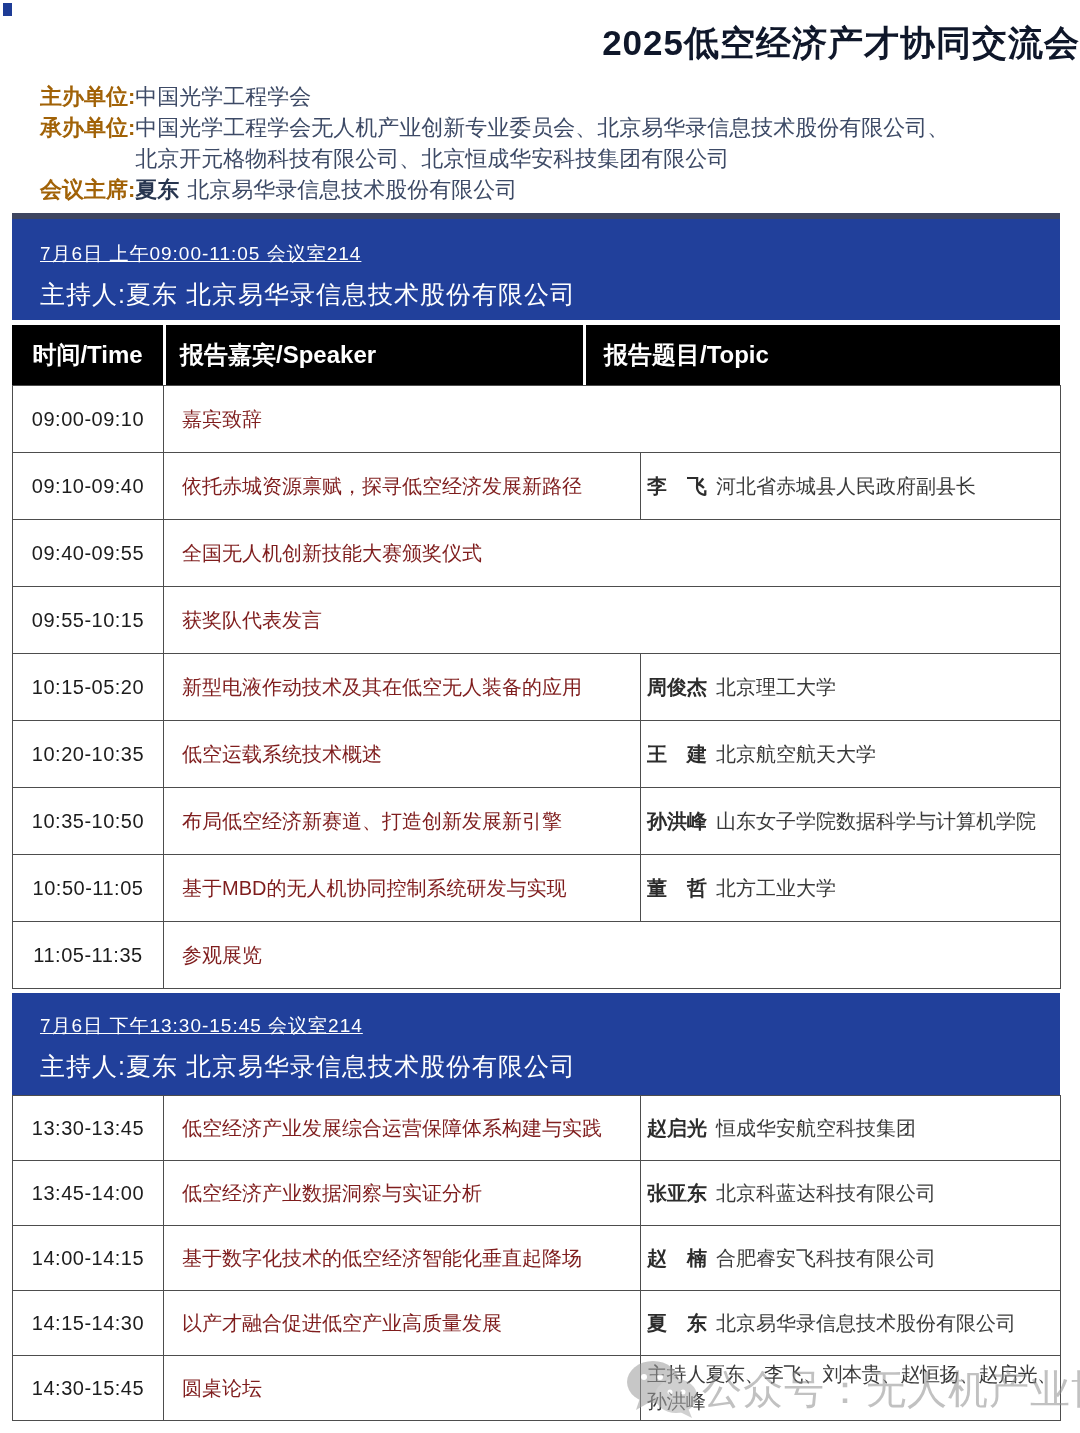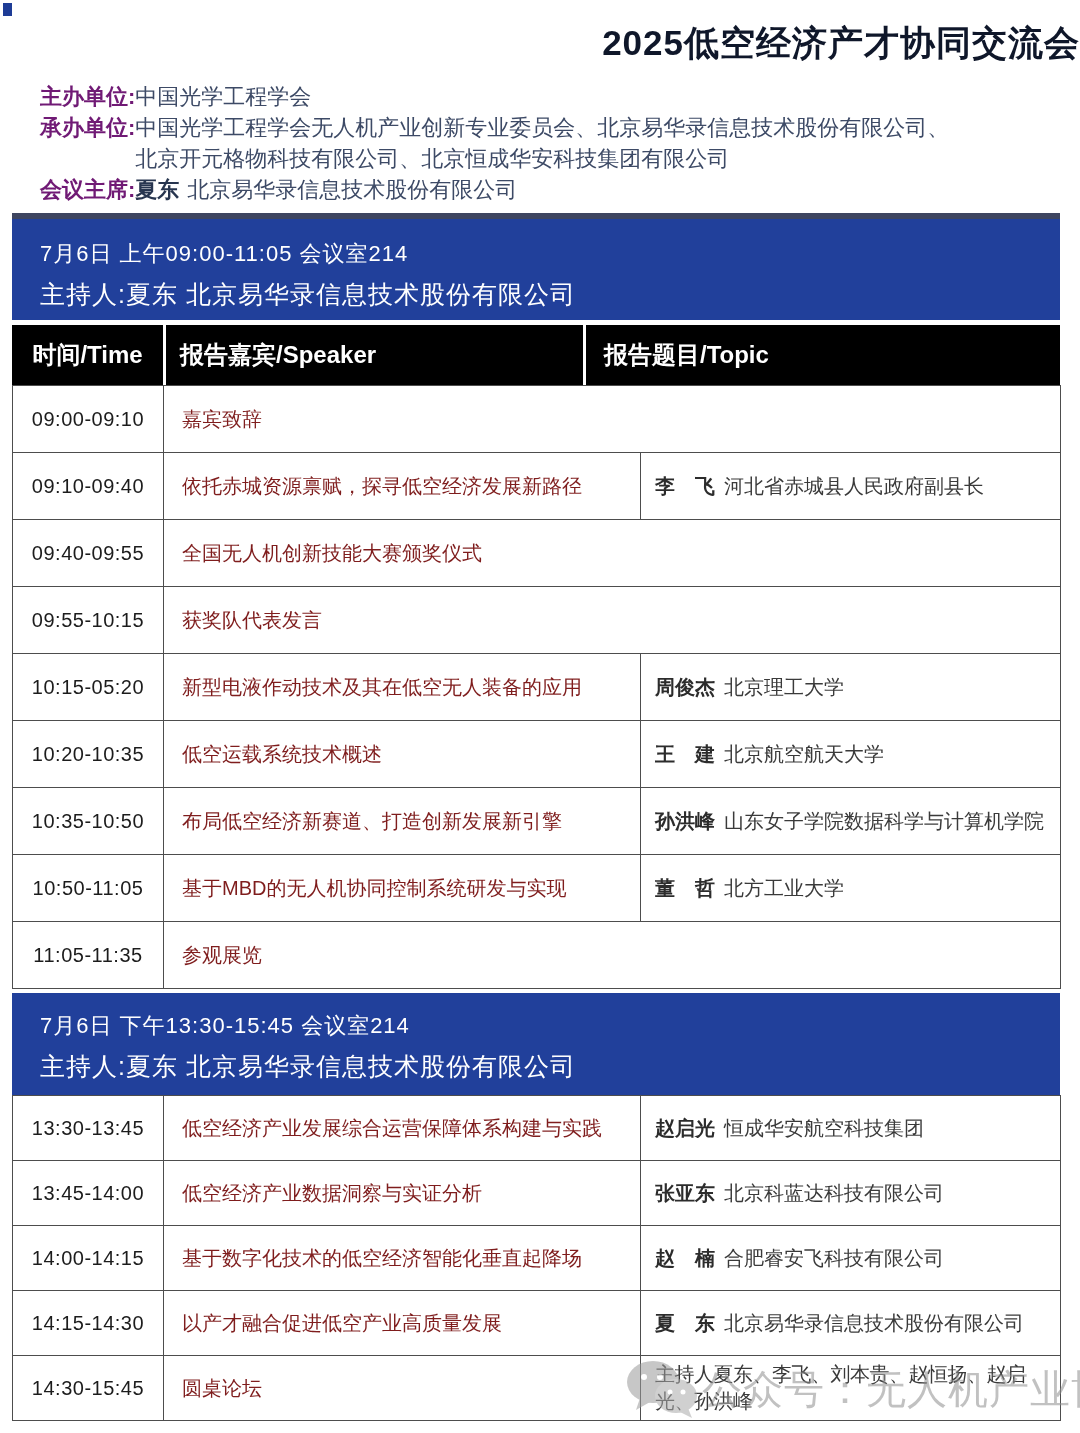--- a/index.html
+++ b/index.html
@@ -18,32 +18,32 @@
     padding-top:20px;
     text-align:right;
     font-size:35px; font-weight:bold;
     color:#0f172a; letter-spacing:1px;
   }
   .info-block {
     margin:14px 20px 0 40px;
     font-size:22px; line-height:31px;
   }
   .info-row { display:flex; align-items:flex-start; }
-  .info-label { color:#701a75; font-weight:bold; white-space:nowrap; }
+  .info-label { color:#a16207; font-weight:bold; white-space:nowrap; }
   .info-value { color:#3D4A66; white-space:pre-line; }
   .info-name  { color:#27354F; font-weight:bold; margin-right:8px; }
 
   .band {
     margin-left:12px; width:1048px;
     background:#21409B; color:#ffffff;
     padding:15px 0 0 28px;
   }
   .band-1 { margin-top:8px; border-top:6px solid #3E4560; height:107px; }
   .band-2 { margin-top:4px; height:102px; padding-top:13px; }
-  .band-line1 { font-size:22px; letter-spacing:1px; line-height:40px; }
+  .band-line1 { font-size:19px; letter-spacing:1px; line-height:40px;text-decoration:underline; }
   .band-line2 { font-size:25px; letter-spacing:1px; line-height:40px; }
 
   .grid-header {
     margin:5px 0 0 12px; width:1048px; height:60px;
     background:#000000; display:flex; color:#ffffff;
     font-weight:bold; font-size:24px;
   }
   .grid-header .hcell { display:flex; align-items:center; }
   .hcell-time { width:151px; justify-content:center; }
   .hcell-topic { width:477px; border-left:3px solid #ffffff; padding-left:18px; }
@@ -52,21 +52,21 @@
   table.sched {
     margin-left:12px; width:1048px;
     border-collapse:collapse; table-layout:fixed;
   }
   table.sched td {
     border:1px solid #4D4D4D; background:#ffffff;
     vertical-align:middle;
   }
   table.sched .c-time { text-align:center; font-size:20px; color:#1C1C1C; letter-spacing:0.5px; }
   table.sched .c-topic { padding-left:18px; font-size:20px; color:#7f1d1d; }
-  table.sched .c-speaker { padding-left:14px; font-size:20px; color:#3A3A3A; }
+  table.sched .c-speaker { padding-left:6px; font-size:20px; color:#3A3A3A; }
   .t1 tr { height:67px; }
   .t2 tr { height:65px; }
   .sp-name { font-weight:bold; color:#2C2C2C; margin-right:9px; }
   .c-speaker.small { font-size:18px; padding-left:10px; letter-spacing:-0.5px; }
 
   .watermark {
     position:absolute; left:626px; top:1358px;
     display:flex; align-items:center;
     opacity:0.55; pointer-events:none;
   }

